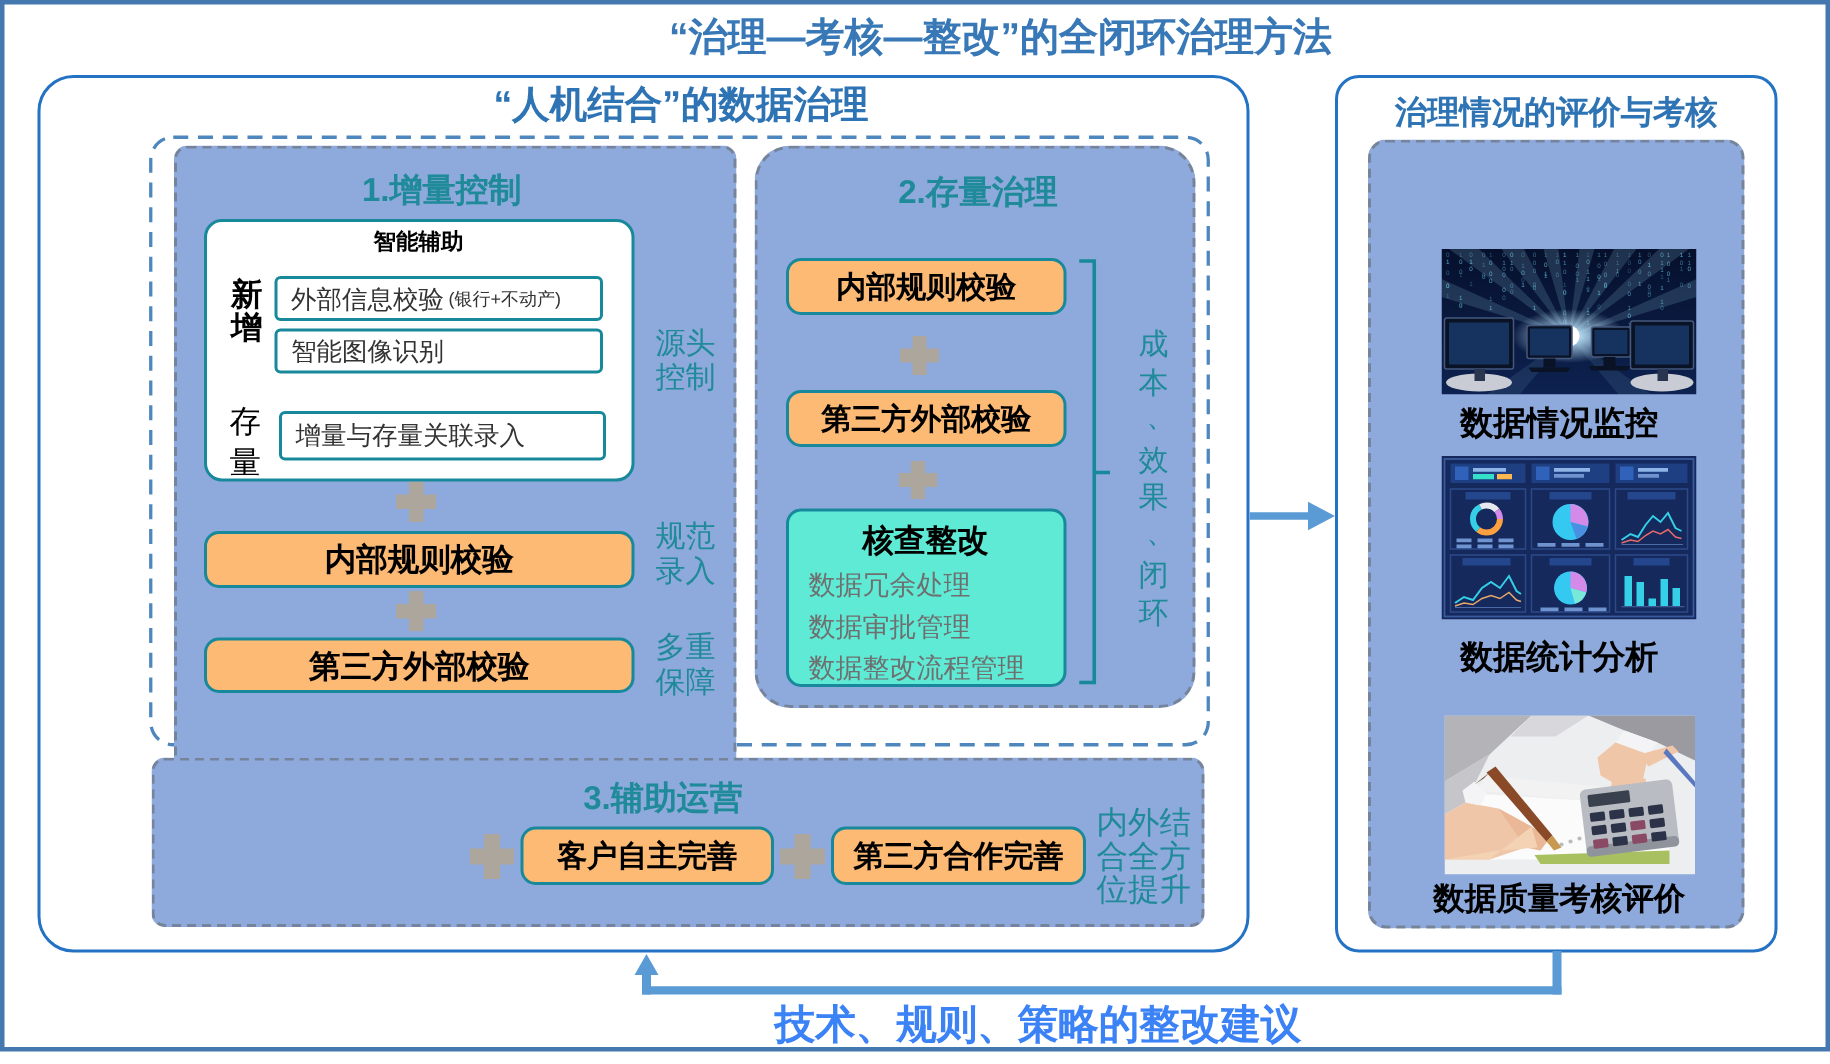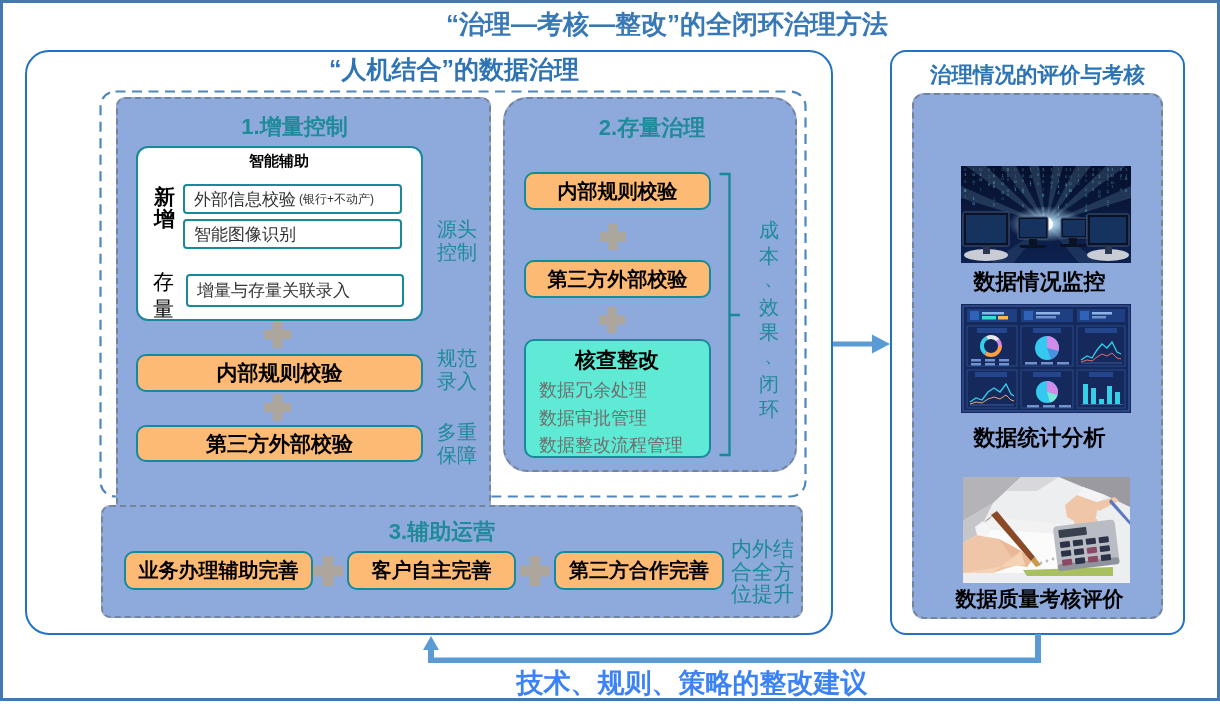--- a/index.html
+++ b/index.html
@@ -116,21 +116,20 @@
         <div style="transform: translate(5px, -3px);">、</div>
         <div>闭</div>
         <div>环</div>
       </div>
   </div>
 
   <div class="abs panel" style="left:101px;top:505px;width:702px;height:113px;">
 
     <div class="abs teal-title" style="left:-12px;top:10px;width:702px;font-size:22px;">3.辅助运营</div>
 
-    <div class="abs wbox" style="left:21px;top:44px;width:189px;height:39px;font-size:20px;">业务办理辅助完善</div>
 
     <div class="abs plus" style="left:210px;top:49px;width:30px;height:30px;"></div>
 
     <div class="abs wbox" style="left:244px;top:44px;width:169px;height:39px;font-size:20px;">客户自主完善</div>
 
     <div class="abs plus" style="left:417px;top:49px;width:30px;height:30px;"></div>
 
     <div class="abs wbox" style="left:451px;top:44px;width:170px;height:39px;font-size:20px;">第三方合作完善</div>
 
     <div class="abs teal-label" style="left:628px;top:31px;width:67px;font-size:21px;line-height:22.5px;text-align:left;">内外结合全方位提升</div>

